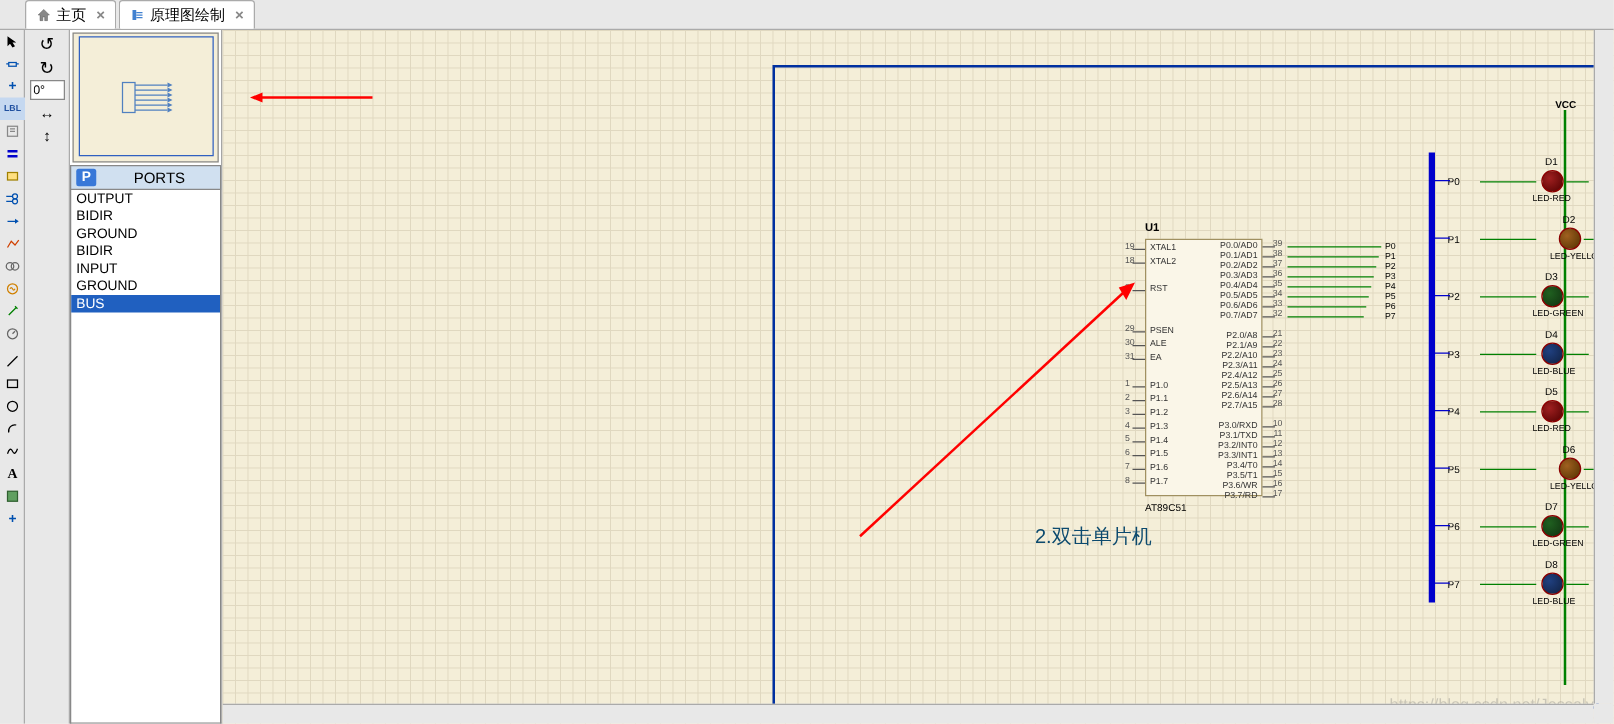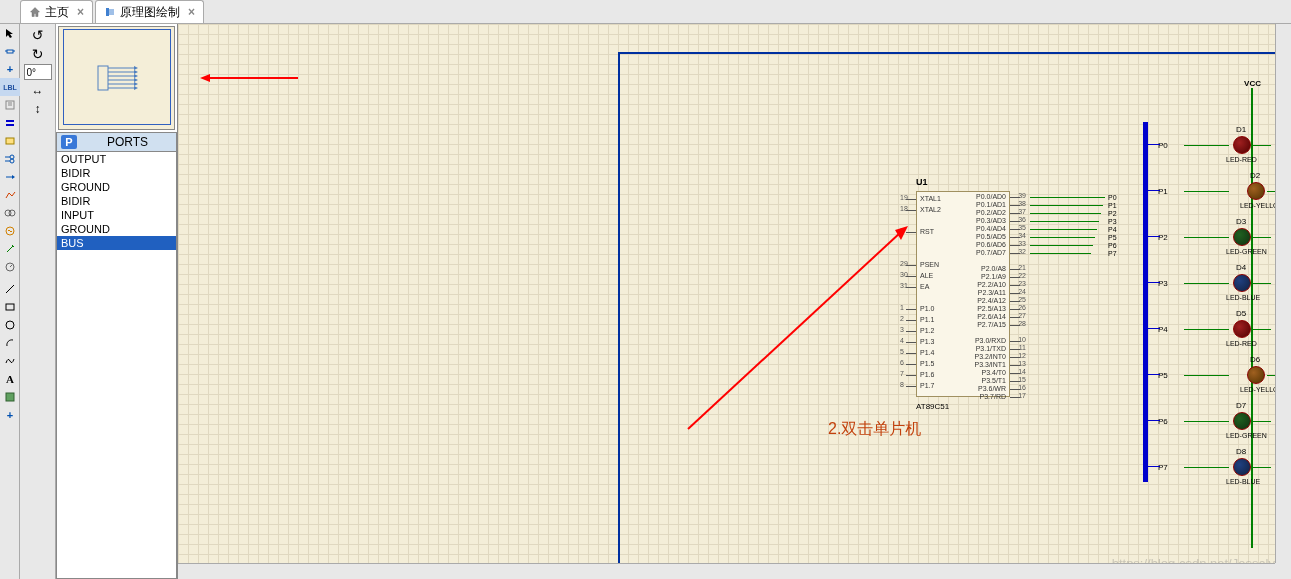--- a/index.html
+++ b/index.html
@@ -56,21 +56,21 @@
 .resistor { width: 30px; height: 10px; position: relative; margin-left: 18px; }
 
 .vcc-label { position: absolute; top: 55px; right: 30px; font-size: 8px; font-weight: bold; }
 .vcc-line { position: absolute; top: 64px; right: 38px; width: 2px; height: 460px; background: #008000; }
 .bus-line { position: absolute; top: 98px; left: 965px; width: 5px; height: 360px; background: #0000cc; }
 
 .wire { position: absolute; background: #008000; }
 .bus-tap { position: absolute; background: #0000cc; height: 1px; }
 
 .annotation1 { position: absolute; top: 38px; left: 120px; color: #ff0000; font-size: 16px; font-weight: 500; }
-.annotation2 { position: absolute; top: 395px; left: 650px; color: #c2410c; font-size: 16px; font-weight: 500; }
+.annotation2 { position: absolute; top: 395px; left: 650px; color: #0c4a6e; font-size: 16px; font-weight: 500; }
 .arrow1 { position: absolute; top: 48px; left: 22px; }
 .arrow2 { position: absolute; top: 200px; left: 505px; }
 
 .watermark { position: absolute; bottom: 8px; right: 16px; font-size: 13px; color: rgba(120,120,120,0.35); }
 
 .scroll-v { position: absolute; right: 0; top: 0; bottom: 16px; width: 16px; background: #e8e8e8; border-left: 1px solid #aaa; }
 .scroll-h { position: absolute; left: 0; right: 16px; bottom: 0; height: 16px; background: #e8e8e8; border-top: 1px solid #aaa; }
 .scroll-corner { position: absolute; right: 0; bottom: 0; width: 16px; height: 16px; background: #e8e8e8; }
 </style>
 </head>

